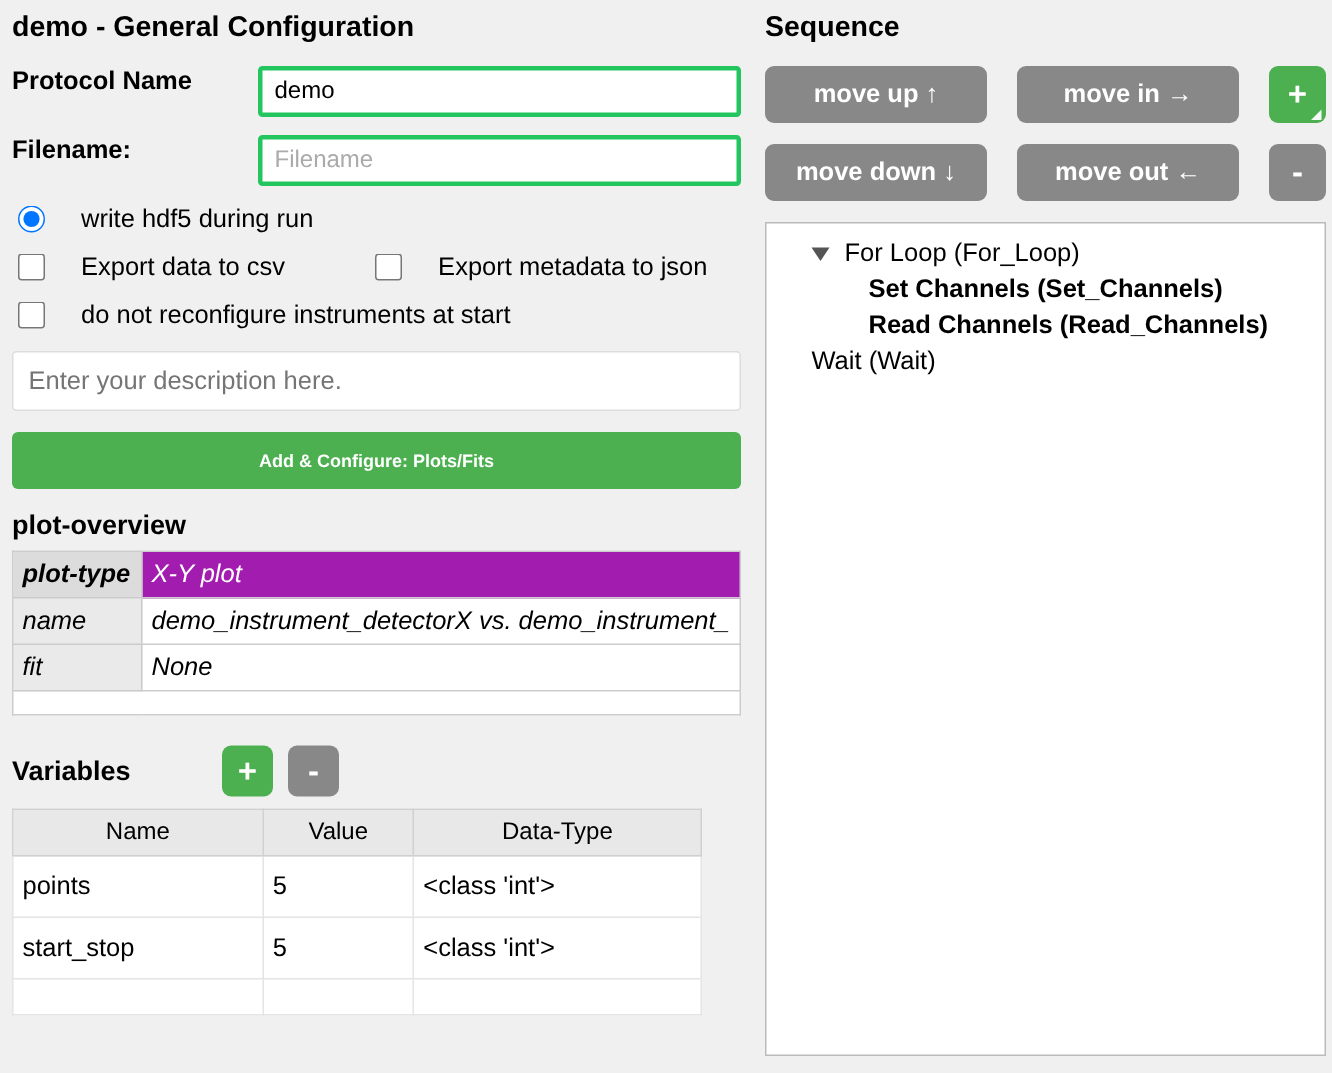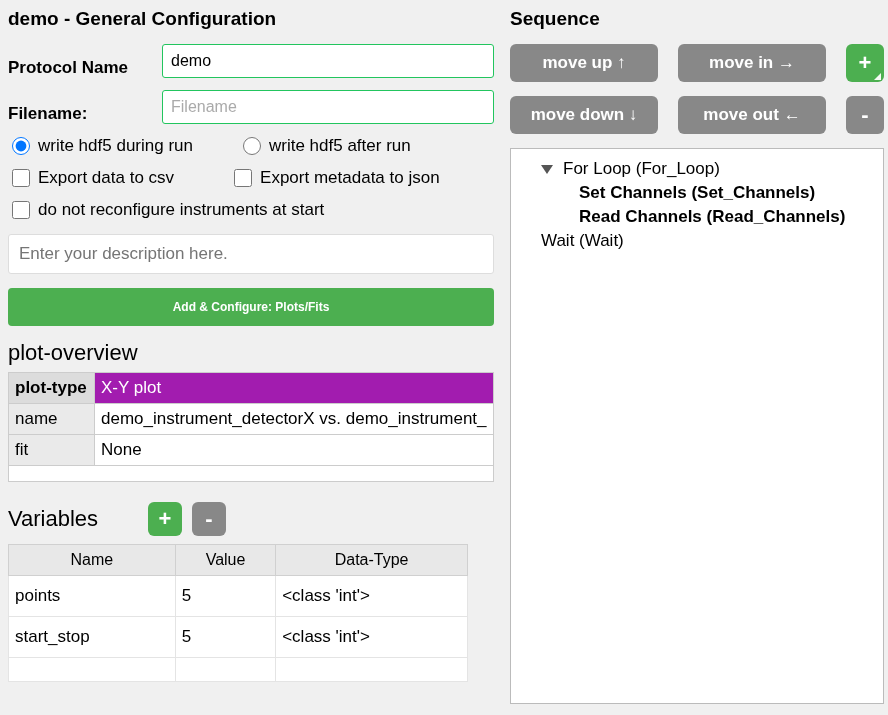--- a/index.html
+++ b/index.html
@@ -8,50 +8,50 @@
       background: #f0f0f0;
       width: 888px;
       height: 715px;
       display: flex;
       font-size: 16px;
       color: #000;
     }
     .left-panel { width: 510px; padding: 8px 8px 8px 8px; }
     .right-panel { flex: 1; padding: 8px 18px 8px 8px; }
     h1 { font-size: 19px; font-weight: 700; margin-bottom: 14px; }
-    .form-row { display: flex; align-items: flex-end; margin-bottom: 12px; }
+    .form-row { display: flex; align-items: flex-start; margin-bottom: 12px; gap: 10px; }
     .form-row label.col-label { font-weight: 700; font-size: 17px; width: 154px; }
     .form-row input[type="text"] {
       flex: 1; height: 34px; padding: 4px 8px;
-      border: 1px solid #22c55e; border-radius: 3px;
+      border: 3px solid #22c55e; border-radius: 3px;
       font-size: 16px; background: #fff;
     }
     .form-row input[type="text"]::placeholder { color: #aaa; }
     .radio-row { display: flex; gap: 50px; margin: 8px 0 12px 0; padding-left: 4px; }
-    .radio-opt, .check-opt { display: flex; align-items: center; gap: 8px; font-size: 17px; }
+    .radio-opt, .check-opt { display: flex; align-items: center; gap: 24px; font-size: 17px; }
     .radio-opt input[type="radio"] { width: 18px; height: 18px; }
     .check-row { display: flex; gap: 60px; margin-bottom: 12px; padding-left: 4px; }
     .check-opt input[type="checkbox"] { width: 18px; height: 18px; }
     .single-check { margin-bottom: 14px; padding-left: 4px; }
     .desc-input {
       width: 486px; height: 40px; padding: 8px 10px;
       border: 1px solid #ddd; border-radius: 3px;
       font-size: 17px; background: #fff; color: #7f1d1d;
       margin-bottom: 14px;
     }
     .green-btn-wide {
       width: 486px; height: 38px; background: #4caf50;
       color: #fff; font-size: 12px; font-weight: 700;
       border: none; border-radius: 4px; cursor: pointer;
       margin-bottom: 14px;
     }
-    .section-label { font-size: 22px; font-weight: 400; margin-bottom: 6px; }
+    .section-label { font-size: 18px; font-weight: 700; margin-bottom: 6px; }
     .kv-table {
       width: 486px; border: 1px solid #ccc; background: #fff;
-      border-collapse: collapse; margin-bottom: 20px;
+      border-collapse: collapse; margin-bottom: 20px; font-style: italic;
     }
     .kv-table td { border: 1px solid #ccc; padding: 5px 6px; font-size: 17px; height: 30px; }
     .kv-table td.k { background: #eaeaea; width: 86px; }
     .kv-table td.k-bold { background: #dcdcdc; font-weight: 700; width: 86px; }
     .kv-table td.selected { background: #a21caf; color: #fff; }
     .vars-header { display: flex; align-items: center; gap: 10px; margin-bottom: 8px; }
     .btn-sq {
       width: 34px; height: 34px; border: none; border-radius: 6px;
       font-size: 22px; font-weight: 700; color: #fff; cursor: pointer;
       display: flex; align-items: center; justify-content: center;
@@ -114,24 +114,20 @@
   <div class="form-row">
     <label class="col-label">Filename:</label>
     <input type="text" placeholder="Filename" style="">
   </div>
 
   <div class="radio-row">
     <label class="radio-opt">
       <input type="radio" name="hdf5" checked="" style="">
       <span>write hdf5 during run</span>
     </label>
-    <label class="radio-opt">
-      <input type="radio" name="hdf5" style="">
-      <span>write hdf5 after run</span>
-    </label>
   </div>
 
   <div class="check-row">
     <label class="check-opt">
       <input type="checkbox" style="">
       <span>Export data to csv</span>
     </label>
     <label class="check-opt">
       <input type="checkbox" style="">
       <span>Export metadata to json</span>

